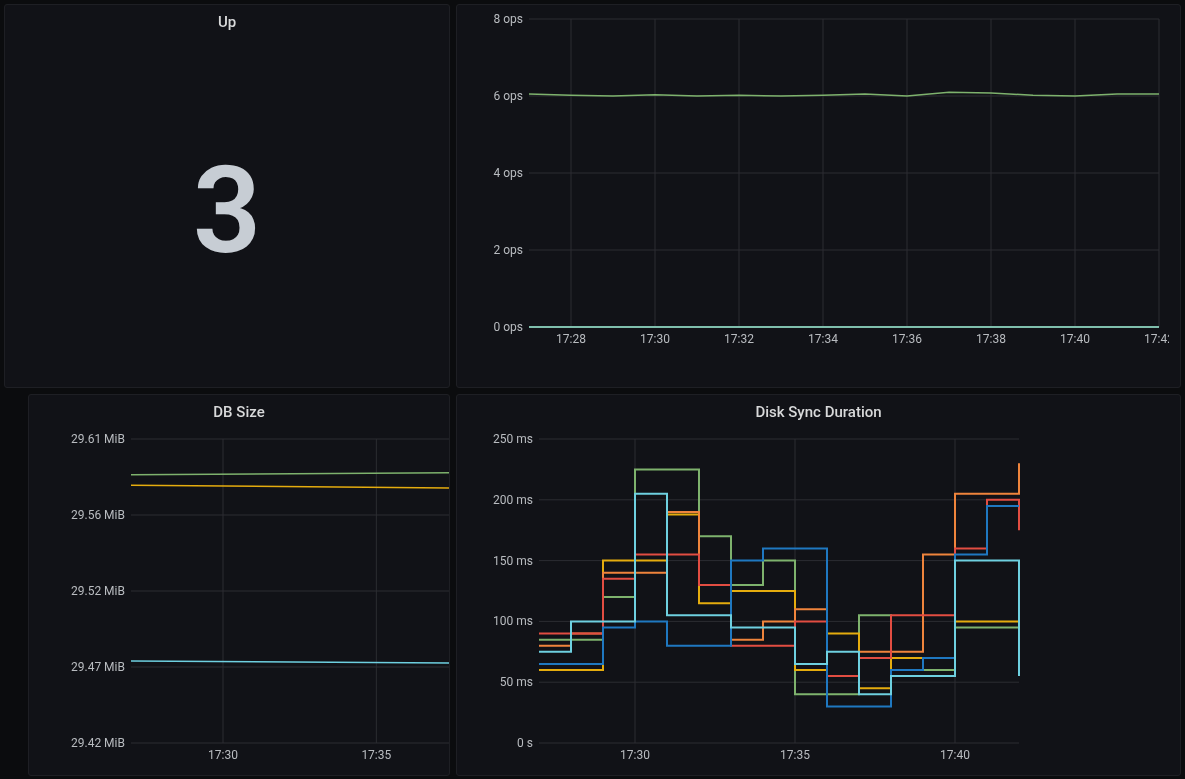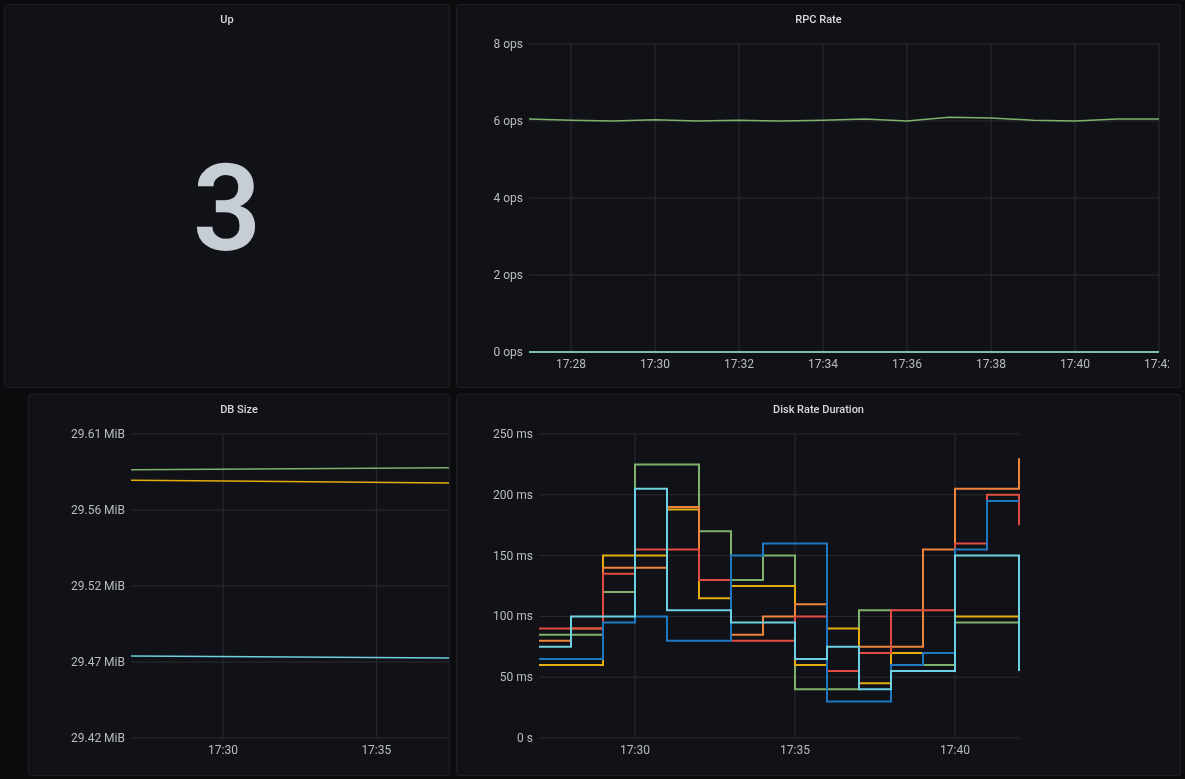--- a/index.html
+++ b/index.html
@@ -21,21 +21,21 @@
   .panel {
     background: #111217;
     border: 1px solid #1e1f24;
     border-radius: 3px;
     overflow: hidden;
     display: flex;
     flex-direction: column;
   }
   .panel-title {
     text-align: center;
-    font-size: 11px;
+    font-size: 15px;
     font-weight: 500;
     color: #d8d9da;
     padding: 8px 0 4px;
   }
   .stat-big {
     flex: 1;
     display: flex;
     align-items: center;
     justify-content: center;
   }
@@ -67,21 +67,20 @@
 <div class="grid">
 
   <div class="panel panel-up">
     <div class="panel-title">Up</div>
     <div class="stat-big">
       <div class="stat-big-value">3</div>
     </div>
   </div>
 
   <div class="panel panel-rpc">
-    <div class="panel-title">RPC Rate</div>
     <div class="chart-body">
       <svg id="svg-rpc" width="700" height="340" viewBox="0 0 700 340">
           <line x1="60" y1="316" x2="690" y2="316" class="grid-line"></line>
           <text x="54" y="320" text-anchor="end" class="axis-text">0 ops</text>
           <line x1="60" y1="239" x2="690" y2="239" class="grid-line"></line>
           <text x="54" y="243" text-anchor="end" class="axis-text">2 ops</text>
           <line x1="60" y1="162" x2="690" y2="162" class="grid-line"></line>
           <text x="54" y="166" text-anchor="end" class="axis-text">4 ops</text>
           <line x1="60" y1="85" x2="690" y2="85" class="grid-line"></line>
           <text x="54" y="89" text-anchor="end" class="axis-text">6 ops</text>
@@ -131,21 +130,21 @@
           <line x1="488.6666666666667" y1="8" x2="488.6666666666667" y2="312" class="grid-line"></line>
           <text x="488.6666666666667" y="328" text-anchor="middle" class="axis-text">17:40</text>
           <path d="M 90 43.686956521735716 L 550 41.043478260867616" stroke="#7eb26d" class="series"></path>
           <path d="M 90 54.2608695652175 L 550 58.22608695652199" stroke="#e5ac0e" class="series"></path>
           <path d="M 90 230.05217391304208 L 550 232.6956521739102" stroke="#6ed0e0" class="series"></path>
         </svg>
     </div>
   </div>
 
   <div class="panel panel-disk">
-    <div class="panel-title">Disk Rate Duration</div>
+    <div class="panel-title">Disk Sync Duration</div>
     <div class="chart-body">
       <svg id="svg-disk" width="560" height="336" viewBox="0 0 560 336">
           <line x1="70" y1="312" x2="550" y2="312" class="grid-line"></line>
           <text x="64" y="316" text-anchor="end" class="axis-text">0 s</text>
           <line x1="70" y1="251.20000000000002" x2="550" y2="251.20000000000002" class="grid-line"></line>
           <text x="64" y="255.20000000000002" text-anchor="end" class="axis-text">50 ms</text>
           <line x1="70" y1="190.4" x2="550" y2="190.4" class="grid-line"></line>
           <text x="64" y="194.4" text-anchor="end" class="axis-text">100 ms</text>
           <line x1="70" y1="129.60000000000002" x2="550" y2="129.60000000000002" class="grid-line"></line>
           <text x="64" y="133.60000000000002" text-anchor="end" class="axis-text">150 ms</text>

